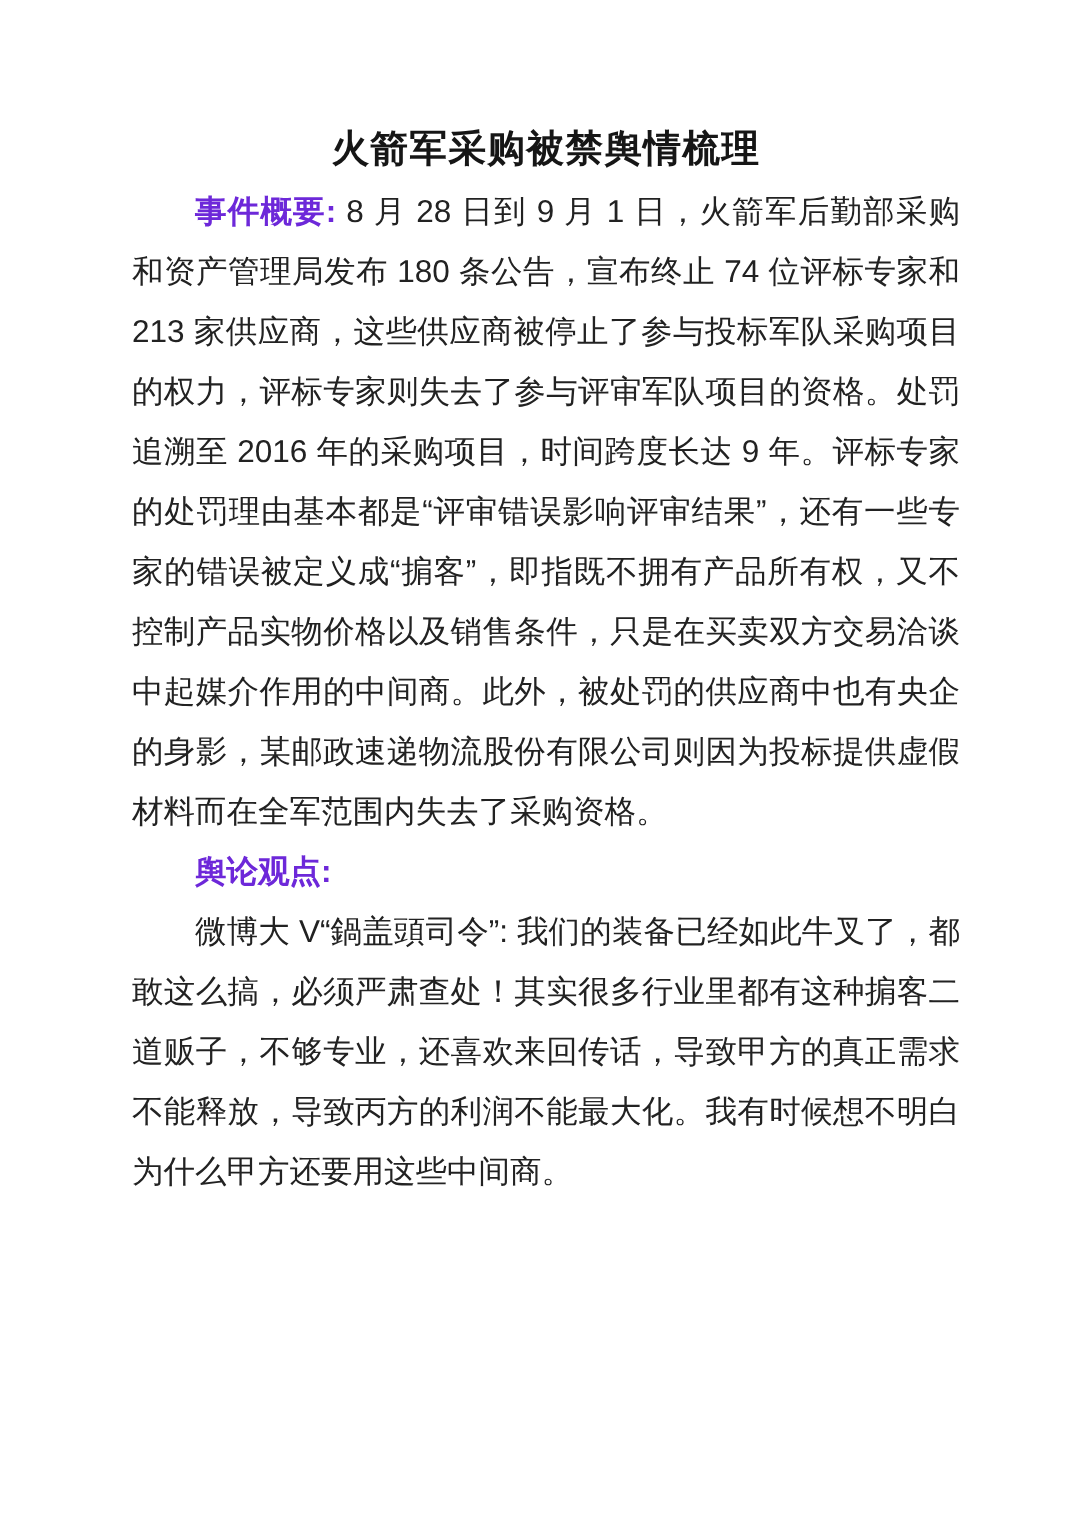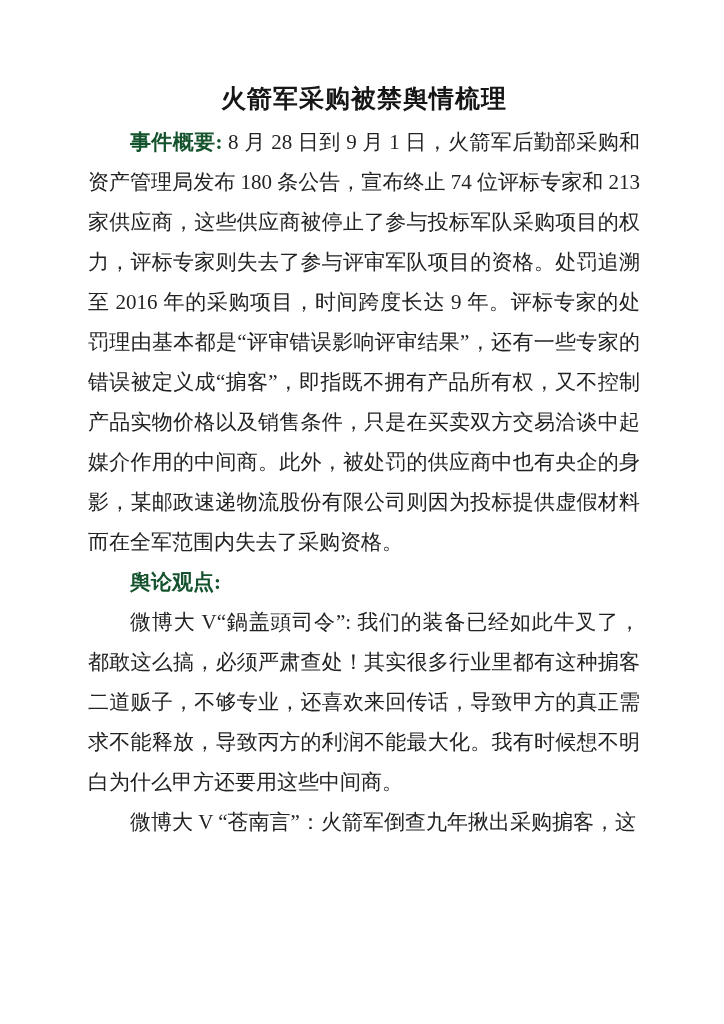--- a/index.html
+++ b/index.html
@@ -9,21 +9,21 @@
   }
   .page {
     position: relative;
     width: 724px;
     height: 1024px;
     box-sizing: border-box;
     background: #ffffff;
     color: #1d1d1d;
     padding: 80px 84px 12px 88px;
     overflow: hidden;
-    font-family: Liberation Serif, serif;
+    font-family: Liberation Sans, sans-serif;
   }
   .title {
     margin: 0 0 4px 0;
     text-align: center;
     font-size: 25px;
     font-weight: bold;
     line-height: 38px;
     letter-spacing: 1px;
     color: #161616;
   }
@@ -31,30 +31,29 @@
     margin: 0;
     font-size: 21px;
     line-height: 40px;
     text-align: justify;
     text-justify: inter-ideograph;
     text-indent: 2em;
     color: #222222;
   }
   .lead, .heading {
     font-weight: bold;
-    color: #14532d;
+    color: #6d28d9;
   }
 </style>
 </head>
 <body>
 
 <div class="page">
   <h1 class="title">火箭军采购被禁舆情梳理</h1>
 
   <p class="para"><span class="lead">事件概要:</span><span> 8 月 28 日到 9 月 1 日，火箭军后勤部采购和资产管理局发布 180 条公告，宣布终止 74 位评标专家和 213 家供应商，这些供应商被停止了参与投标军队采购项目的权力，评标专家则失去了参与评审军队项目的资格。处罚追溯至 2016 年的采购项目，时间跨度长达 9 年。评标专家的处罚理由基本都是“评审错误影响评审结果”，还有一些专家的错误被定义成“掮客”，即指既不拥有产品所有权，又不控制产品实物价格以及销售条件，只是在买卖双方交易洽谈中起媒介作用的中间商。此外，被处罚的供应商中也有央企的身影，某邮政速递物流股份有限公司则因为投标提供虚假材料而在全军范围内失去了采购资格。</span></p>
 
   <p class="para heading">舆论观点:</p>
 
 
   <p class="para">微博大 V“鍋盖頭司令”: 我们的装备已经如此牛叉了，都敢这么搞，必须严肃查处！其实很多行业里都有这种掮客二道贩子，不够专业，还喜欢来回传话，导致甲方的真正需求不能释放，导致丙方的利润不能最大化。我有时候想不明白为什么甲方还要用这些中间商。</p>
 
-  <p class="para">微博大 V “苍南言”：火箭军倒查九年揪出采购掮客，这</p>
 </div>
 
 </body></html>

